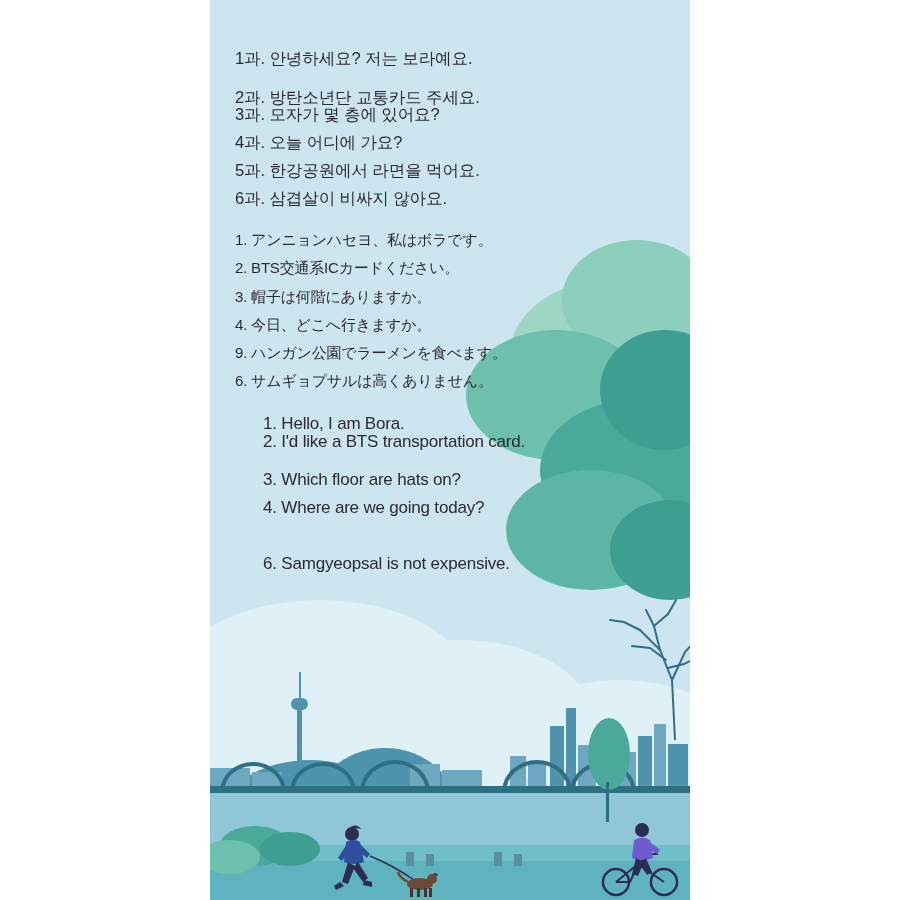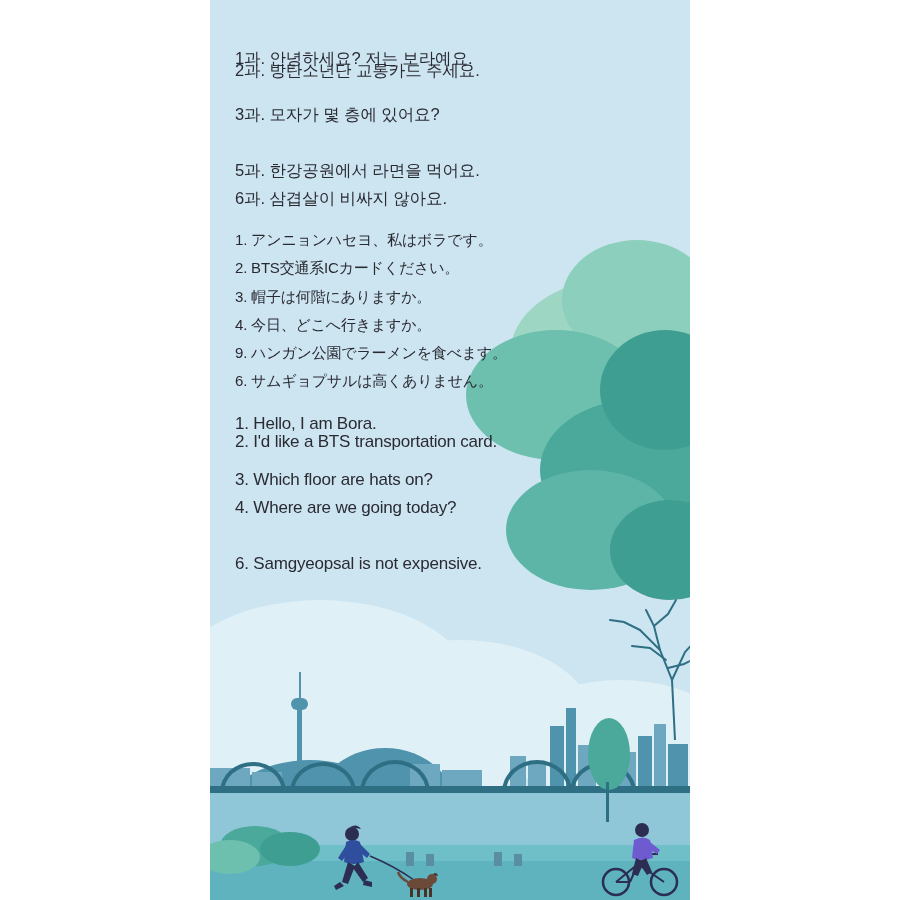--- a/index.html
+++ b/index.html
@@ -106,21 +106,21 @@
     padding: 16px;
   }
   .line {
     position: absolute;
     left: 25px;
     color: #2a2a33;
     white-space: nowrap;
   }
   .ko { font-size: 16.5px; letter-spacing: -0.1px; }
   .ja { font-size: 15px; letter-spacing: -0.2px; }
-  .en { font-size: 17px; letter-spacing: -0.2px; }
+  .en { font-size: 17px; letter-spacing: -0.2px; margin-left: 28px; }
 
   
   .figure { position: absolute; }
   svg { display: block; }
 </style>
 </head>
 <body>
 
 <div id="page">
 
@@ -234,22 +234,23 @@
         <path d="M50,22 l10,8 l-3,4 l-10,-6z" fill="#6f5bd0"></path>
         <path d="M36,38 l-4,16 l6,2 l6,-14z" fill="#2b2d52"></path>
         <path d="M46,38 l6,14 l-5,3 l-8,-12z" fill="#2b2d52"></path>
       </g>
     </svg>
 
     <div style="position:absolute; left:0; top:0; width:480px; height:620px; background:linear-gradient(180deg, rgba(205,229,241,0.0) 0%, rgba(205,229,241,0.0) 100%);"></div>
 
     <div id="text-layer">
       <div class="line ko" style="top:48px;">1과. 안녕하세요? 저는 보라예요.</div>
-      <div class="line ko" style="top:60px;">2과. 방탄소년단 교통카드 주세요.</div>
+      <div class="line ko" style="top:87px;">2과. 방탄소년단 교통카드 주세요.</div>
       <div class="line ko" style="top:104px;">3과. 모자가 몇 층에 있어요?</div>
+      <div class="line ko" style="top:132px;">4과. 오늘 어디에 가요?</div>
       <div class="line ko" style="top:160px;">5과. 한강공원에서 라면을 먹어요.</div>
       <div class="line ko" style="top:188px;">6과. 삼겹살이 비싸지 않아요.</div>
 
       <div class="line ja" style="top:231px;">1. アンニョンハセヨ、私はボラです。</div>
       <div class="line ja" style="top:259px;">2. BTS交通系ICカードください。</div>
       <div class="line ja" style="top:288px;">3. 帽子は何階にありますか。</div>
       <div class="line ja" style="top:316px;">4. 今日、どこへ行きますか。</div>
       <div class="line ja" style="top:344px;">9. ハンガン公園でラーメンを食べます。</div>
       <div class="line ja" style="top:372px;">6. サムギョプサルは高くありません。</div>
 

